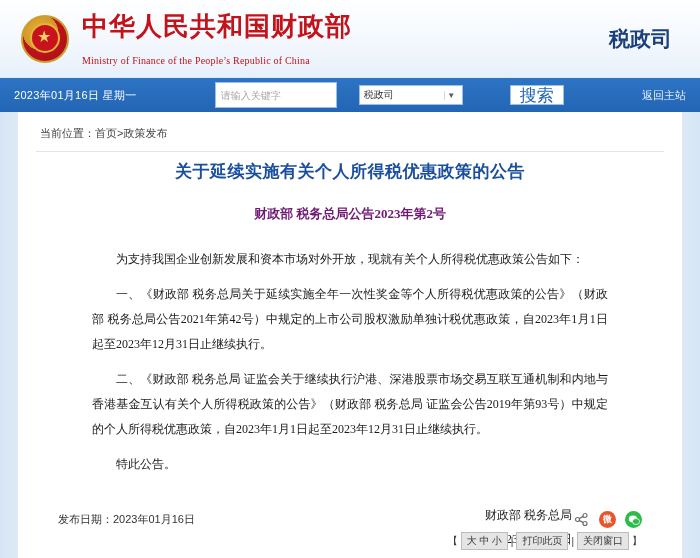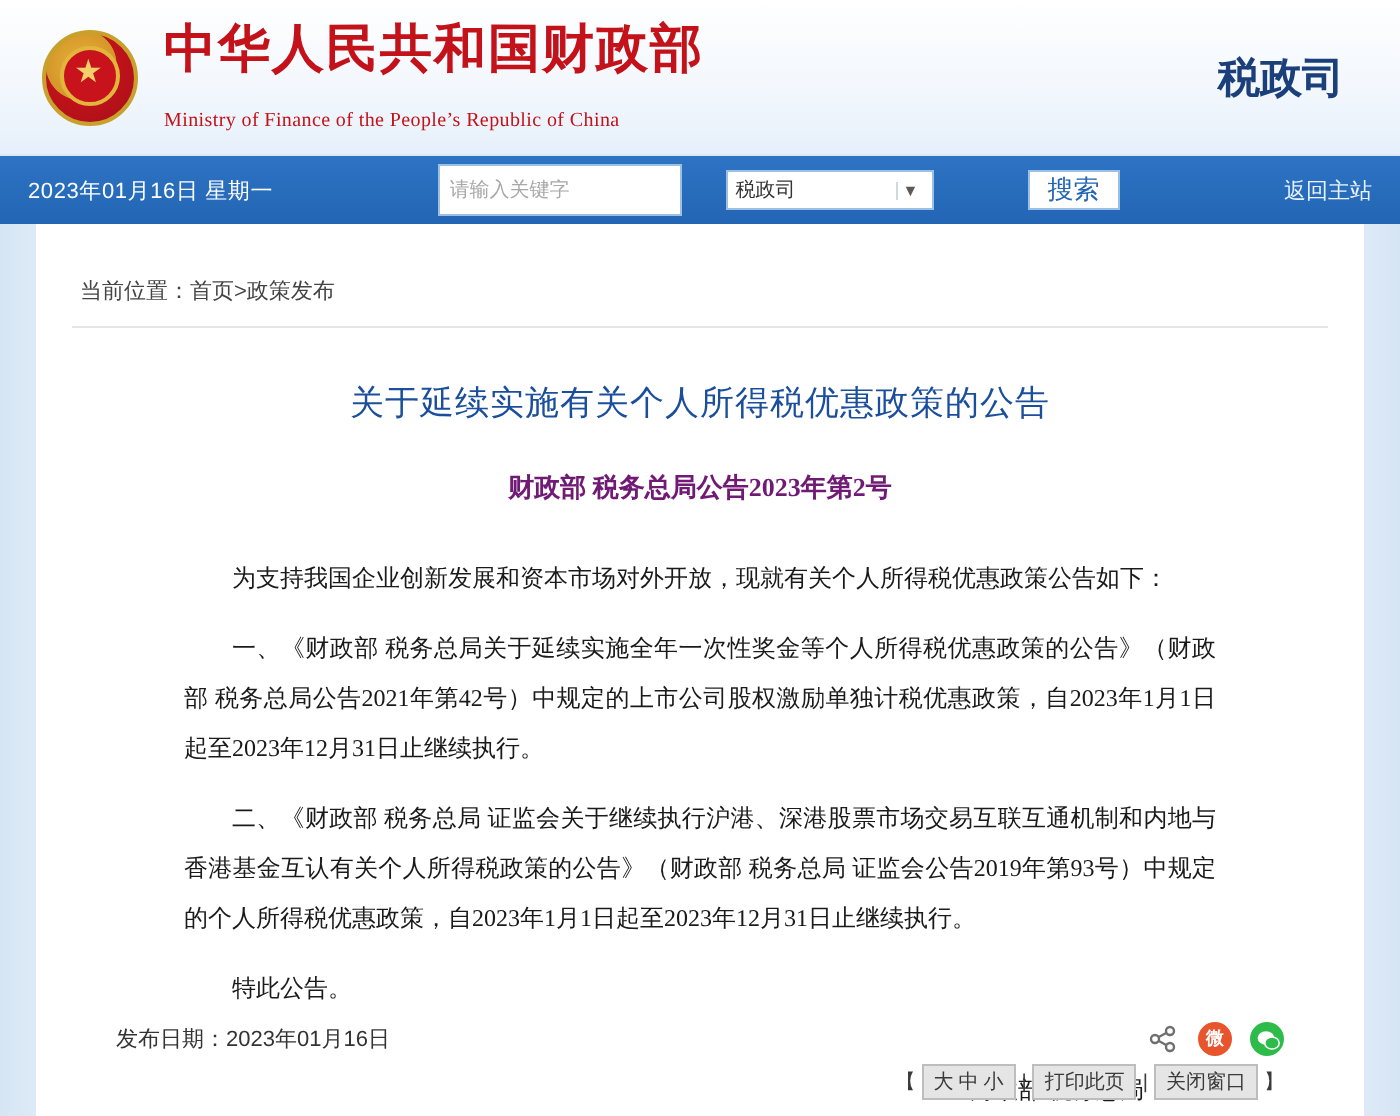--- a/index.html
+++ b/index.html
@@ -55,21 +55,21 @@
     font-size: 16px;
     line-height: 16px;
   }
   .title-block { flex: 1 1 auto; }
   .cn-title {
     color: #c3121a;
     font-size: 26px;
     font-weight: bold;
     letter-spacing: 1px;
     line-height: 30px;
-    font-family: Liberation Mono, monospace;
+    font-family: Liberation Sans, sans-serif;
   }
   .en-title {
     color: #c3121a;
     font-size: 10px;
     letter-spacing: 0.2px;
     margin-top: 14px;
     font-family: "Liberation Serif", serif;
   }
   .dept-name {
     color: #1a3f7a;
@@ -121,56 +121,56 @@
     text-align: center;
     color: #5a5a5a;
     font-size: 8px;
     border-left: 1px solid #cfd9e4;
   }
   .search-btn {
     height: 20px;
     background: #ffffff;
     color: #2265b4;
     border: 1px solid #9cc0e4;
-    font-size: 13px;
+    font-size: 17px;
     padding: 0 9px;
     display: flex;
     align-items: center;
     cursor: pointer;
     margin-left: 25px;
   }
   .nav-home { font-size: 11px; color: #eaf2fb; white-space: nowrap; }
 
   
   .body-area {
     position: relative;
     height: 446px;
     background: linear-gradient(90deg, #d6e5f5 0%, #e9f1fa 7%, #ffffff 14%, #ffffff 86%, #e9f1fa 93%, #d6e5f5 100%);
   }
   .content-card {
     position: absolute;
     left: 18px; right: 18px; top: 0; bottom: 0;
     background: #ffffff;
-    padding: 12px 18px;
+    padding: 0 18px;
   }
   .breadcrumb {
     font-size: 11px;
     color: #444444;
     padding: 14px 4px 10px 4px;
     border-bottom: 1px solid #e4e4e4;
   }
   .breadcrumb .bc-link { color: #444444; }
 
   .doc-title {
     text-align: center;
     font-size: 17px;
-    font-weight: normal;
+    font-weight: bold;
     color: #1b4f9c;
     font-family: "Liberation Serif", serif;
-    margin-top: 26px;
+    margin-top: 8px;
     letter-spacing: 0.5px;
   }
   .doc-subtitle {
     text-align: center;
     font-size: 13px;
     font-weight: bold;
     color: #701a75;
     font-family: Liberation Serif, serif;
     margin-top: 22px;
   }

